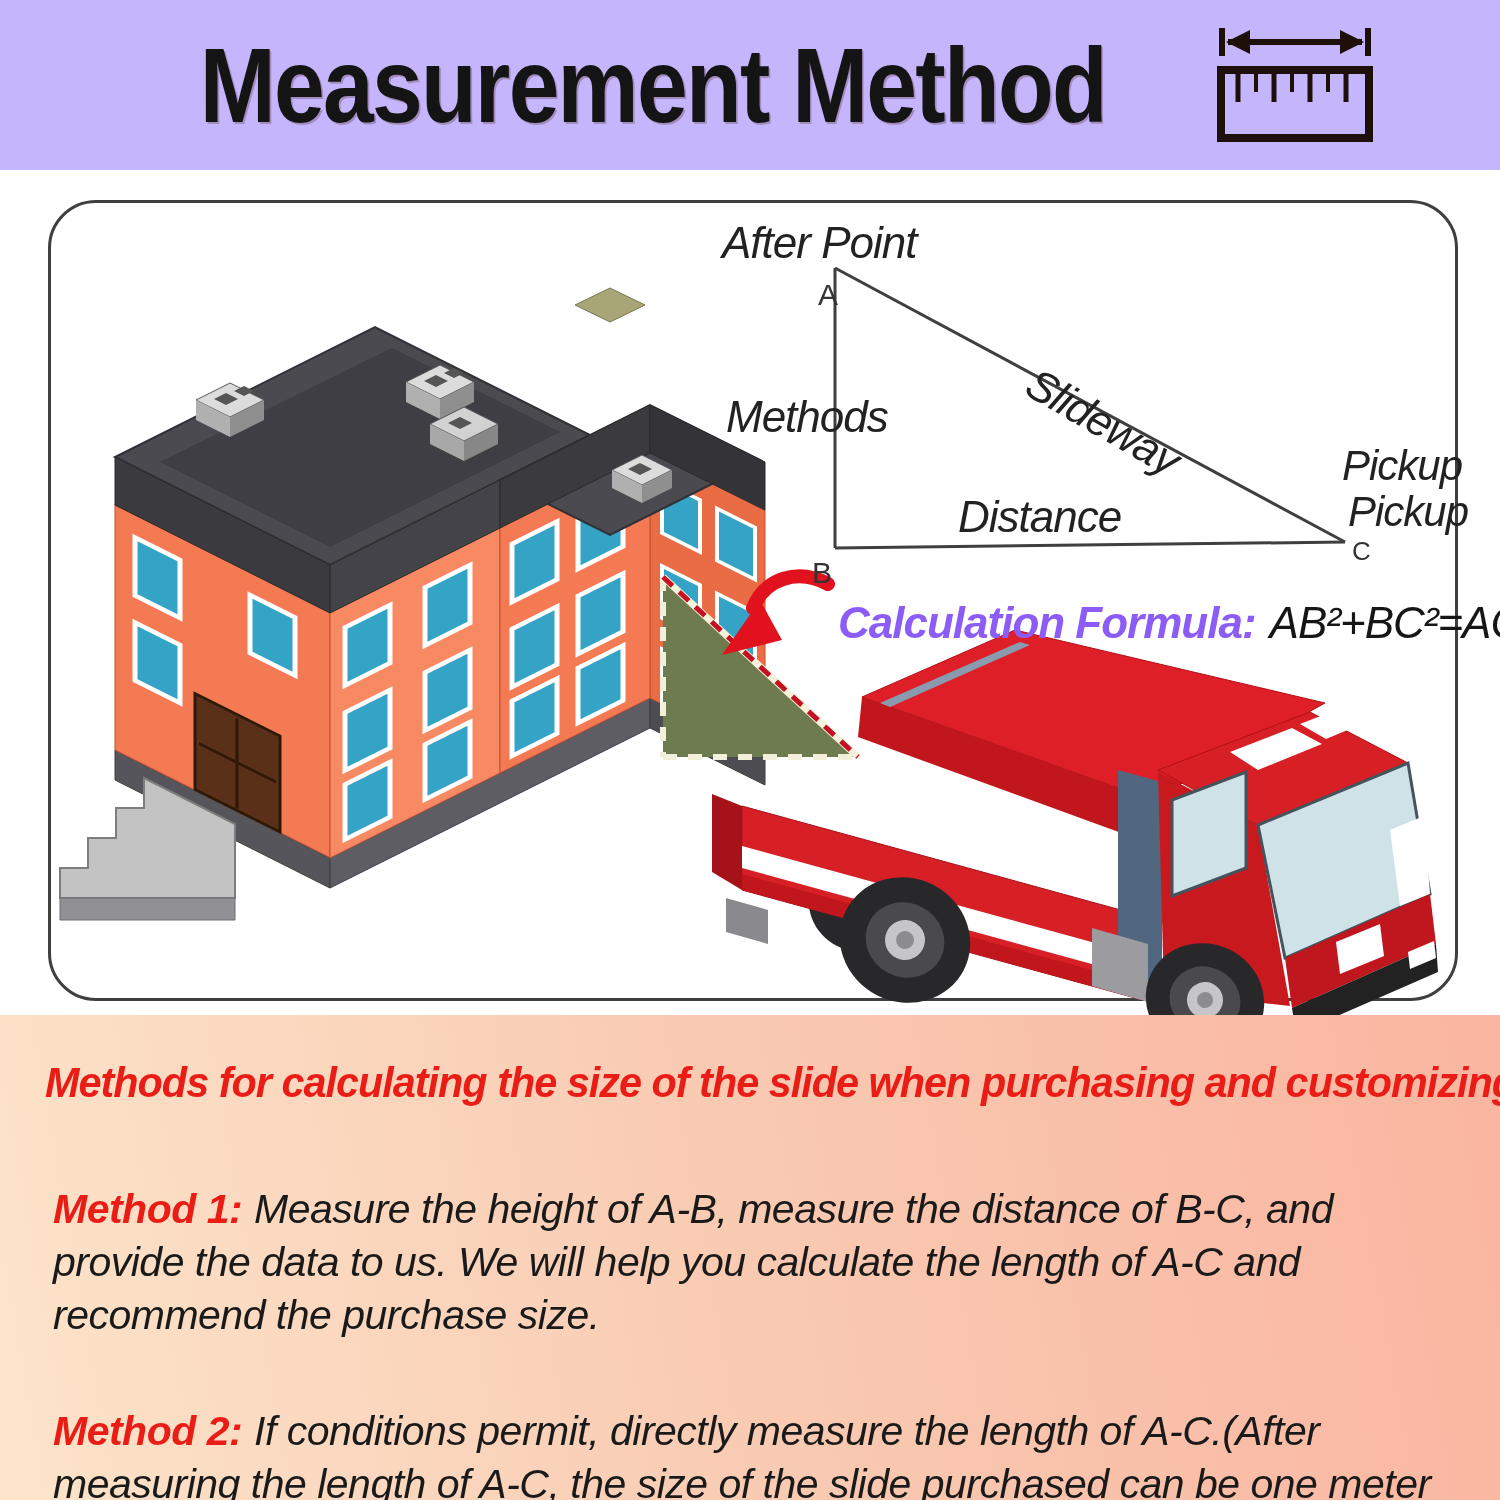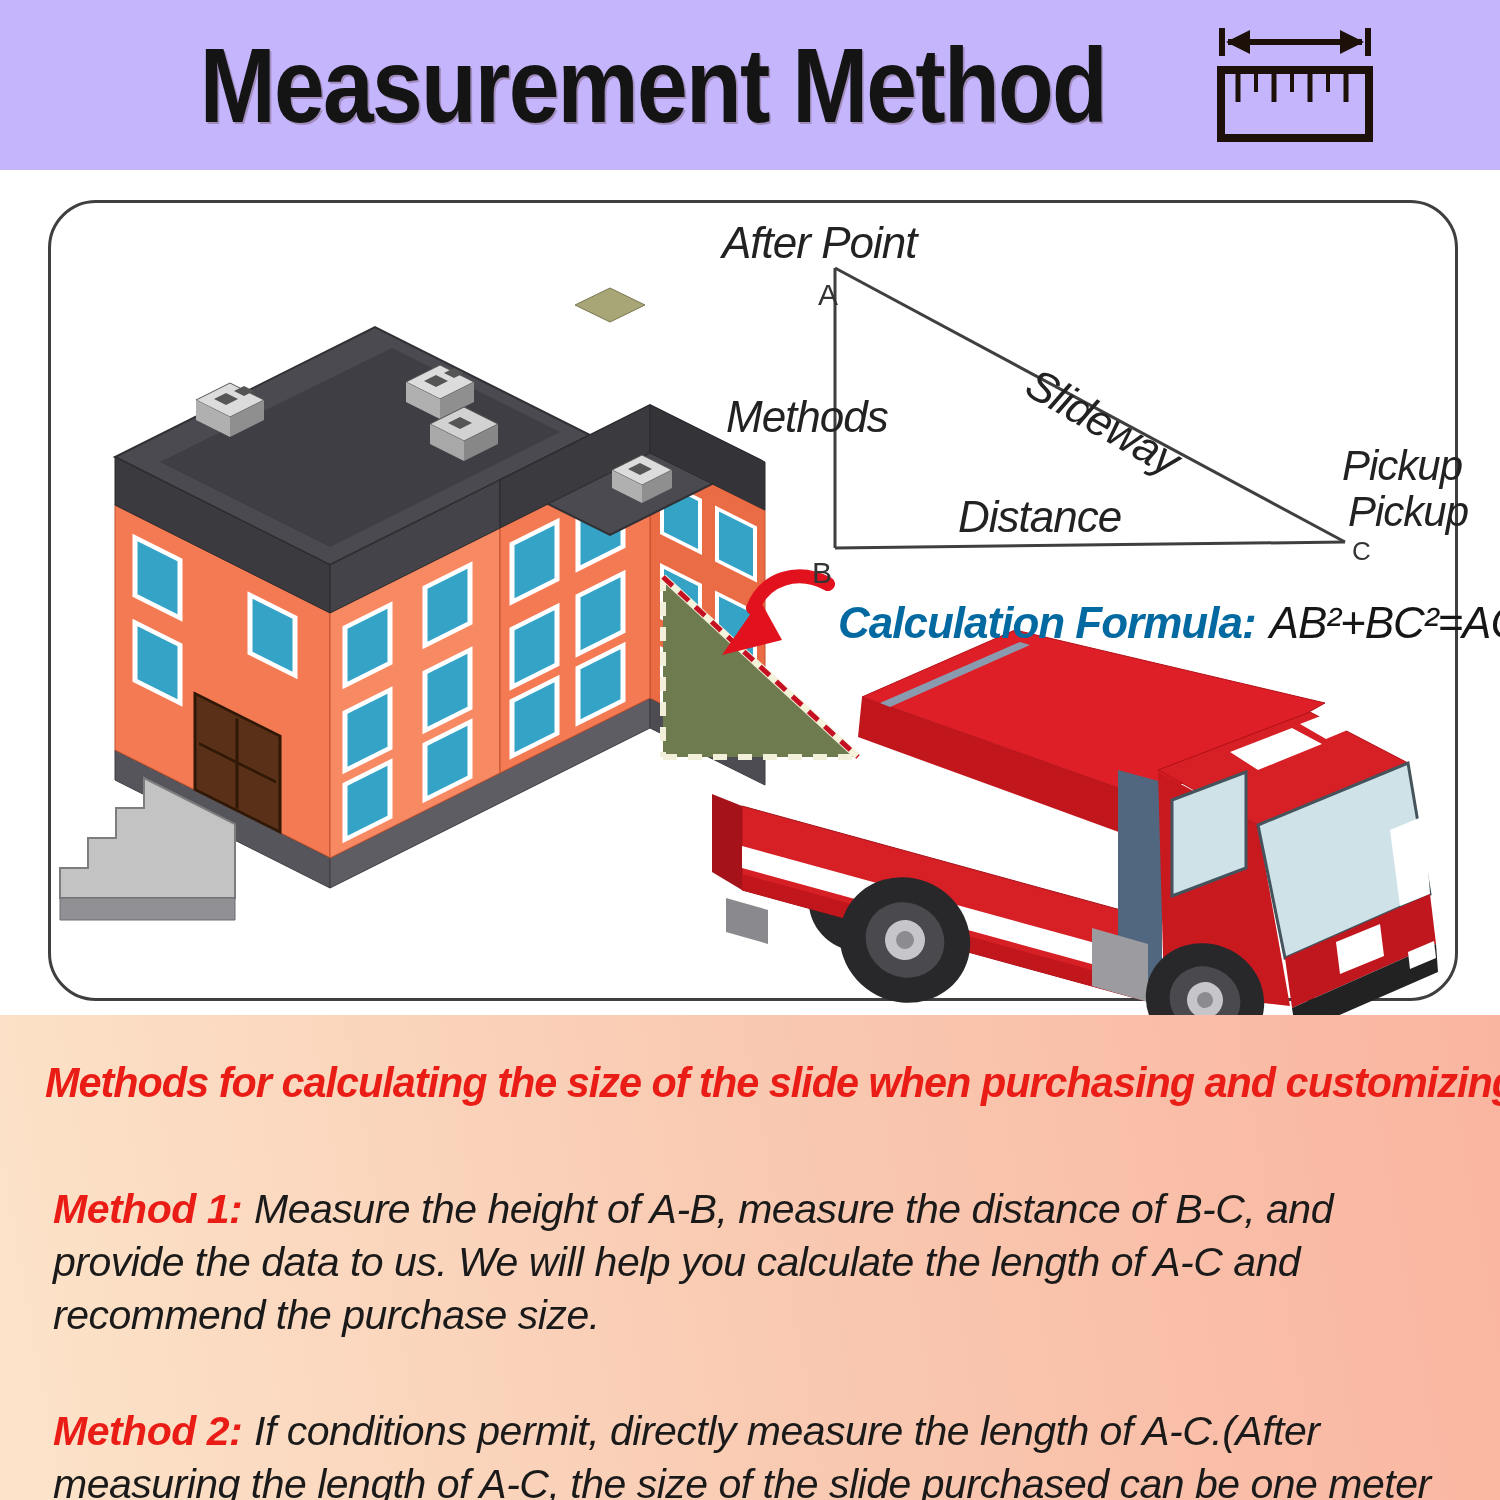--- a/index.html
+++ b/index.html
@@ -12,21 +12,21 @@
          transform:scaleX(0.86);transform-origin:center;white-space:nowrap;
          text-shadow:2px 2px 0 rgba(60,20,0,0.25);}
   
   .panel{position:absolute;left:48px;top:200px;width:1404px;height:795px;background:#ffffff;
          border:3px solid #3f3f3f;border-radius:48px;}
   .art{position:absolute;left:0;top:0;width:1500px;height:1500px;pointer-events:none;}
   .lbl{position:absolute;color:#222;font-style:italic;white-space:nowrap;}
   .dlabel{font-size:44px;letter-spacing:-1px;}
   .vletter{font-size:30px;font-style:normal;color:#333;}
   .formula-row{position:absolute;left:838px;top:598px;display:flex;align-items:baseline;gap:14px;white-space:nowrap;}
-  .formula-red{color:#0369a1;font-weight:bold;font-style:italic;font-size:44px;letter-spacing:-1px;}
+  .formula-red{color:#8b5cf6;font-weight:bold;font-style:italic;font-size:44px;letter-spacing:-1px;}
   .formula-black{color:#161616;font-style:italic;font-size:44px;letter-spacing:-1px;}
   
   .instructions{position:absolute;left:0;top:1015px;width:1500px;height:485px;
                 background:linear-gradient(80deg,#fce4ca 0%,#f9c9b1 52%,#fab5a0 100%);
                 box-sizing:border-box;padding:44px 38px 0 45px;}
   .inst-heading{color:#ea1c16;font-weight:bold;font-style:italic;font-size:42px;
                 letter-spacing:-1px;margin:0 0 0 0;white-space:nowrap;transform:scaleX(0.985);transform-origin:left;}
   .method{font-style:italic;font-size:41px;color:#1a1a1a;line-height:1.29;letter-spacing:-0.5px;margin:8px;}
   .method .mlabel{color:#ea1c16;font-weight:bold;margin-right:12px;}
   .m1{margin-top:76px;}

